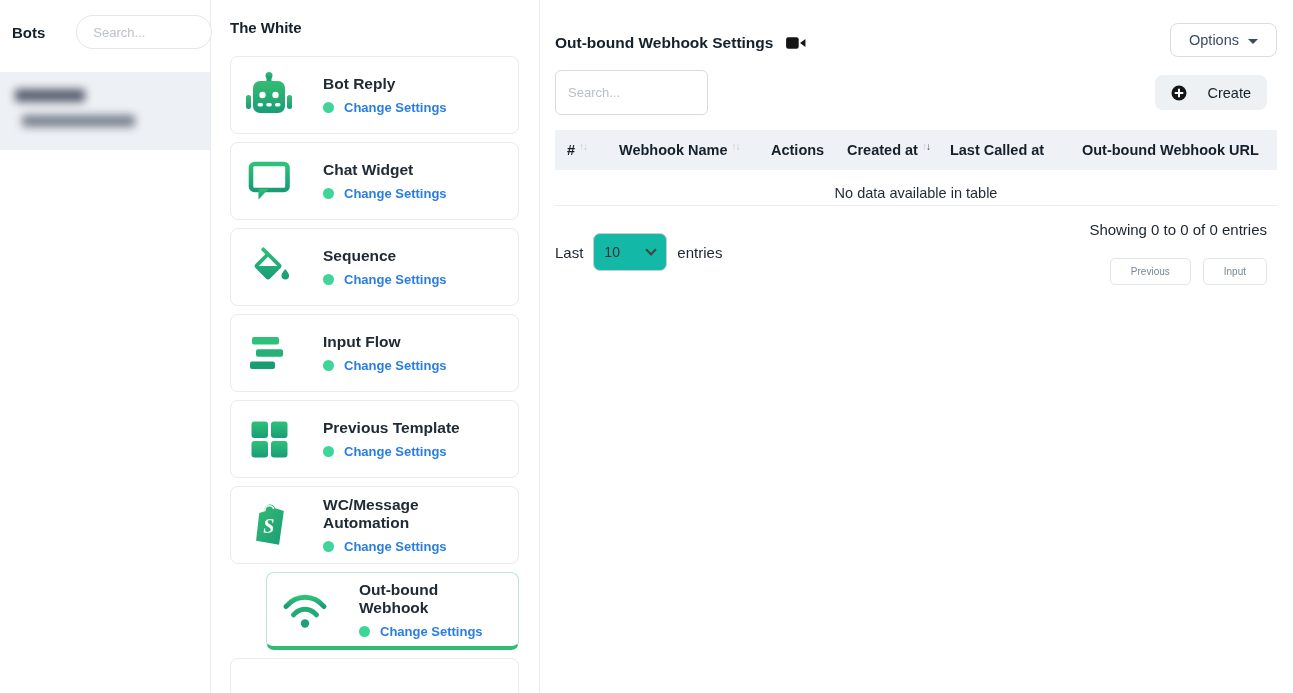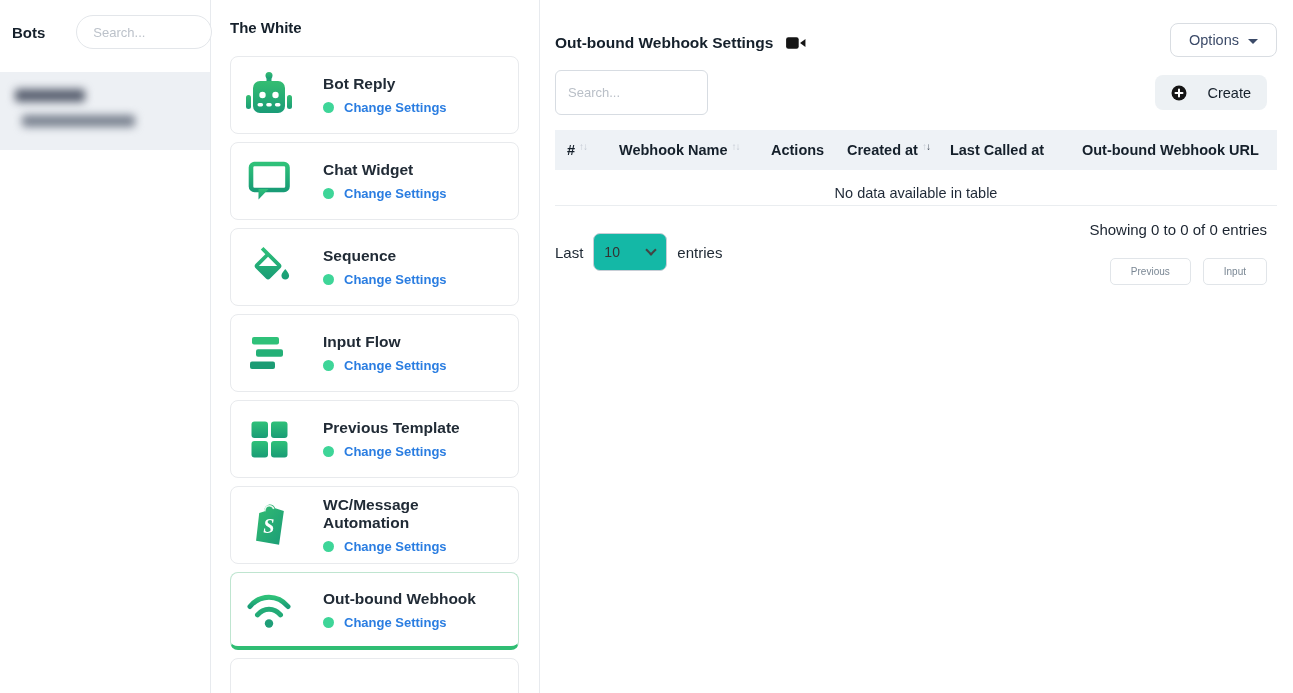--- a/index.html
+++ b/index.html
@@ -20,21 +20,21 @@
   .blur-line.l1 { width:70px; height:13px; background:#596070; margin-left:2px; }
   .blur-line.l2 { width:113px; height:12px; background:#7a8290; margin-top:13px; margin-left:9px; }
 
   
   .menu-panel { width:329px; flex:0 0 329px; border-right:1px solid #e7eaee; height:100%;
                 padding:0 20px 0 19px; overflow:hidden; }
   .menu-title { font-size:15px; font-weight:700; color:#15202b; padding:19px 0 0 0; }
   .cards { margin-top:20px; display:flex; flex-direction:column; gap:8px; }
   .card { height:78px; flex:0 0 78px; border:1px solid #e8eaed; border-radius:8px; background:#fff;
           display:flex; align-items:center; gap:30px; padding:0 14px; cursor:pointer; }
-  .card.active { border:1px solid #bfe5d0; border-bottom:4px solid #2fbd73; }
+  .card.active { border:1px solid #bfe5d0; border-bottom:4px solid #2fbd73;margin-left:36px; }
   .card-icon { width:48px; height:48px; flex:0 0 48px; display:flex; align-items:center; justify-content:center; }
   .card-title { font-size:15.5px; font-weight:600; color:#212b36; }
   .card-link-row { display:flex; align-items:center; gap:10px; margin-top:7px; }
   .status-dot { width:11px; height:11px; border-radius:50%; background:#3ed598; }
   .card-link { font-size:13px; font-weight:700; color:#2a7de1; text-decoration:none; cursor:pointer; }
 
   
   .content { flex:1; height:100%; padding:0 16px 0 15px; }
   .content-head { display:flex; align-items:center; justify-content:space-between; padding-top:23px; }
   .head-left { display:flex; align-items:center; gap:12px; padding-top:6px; }

